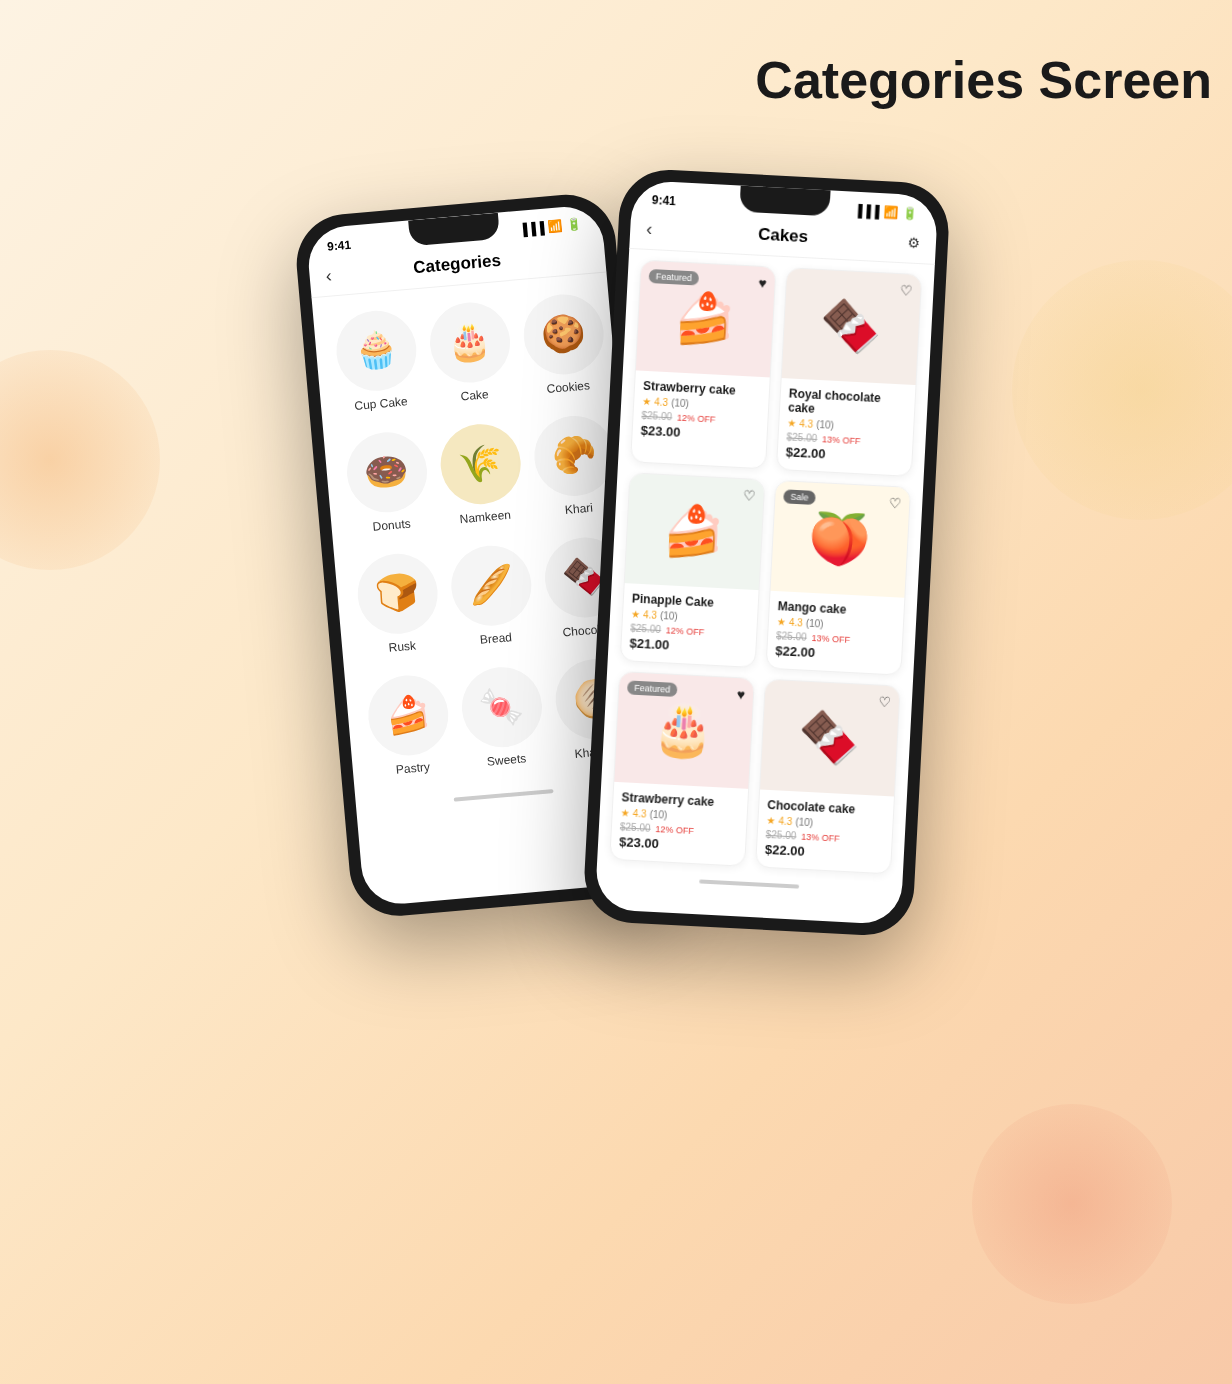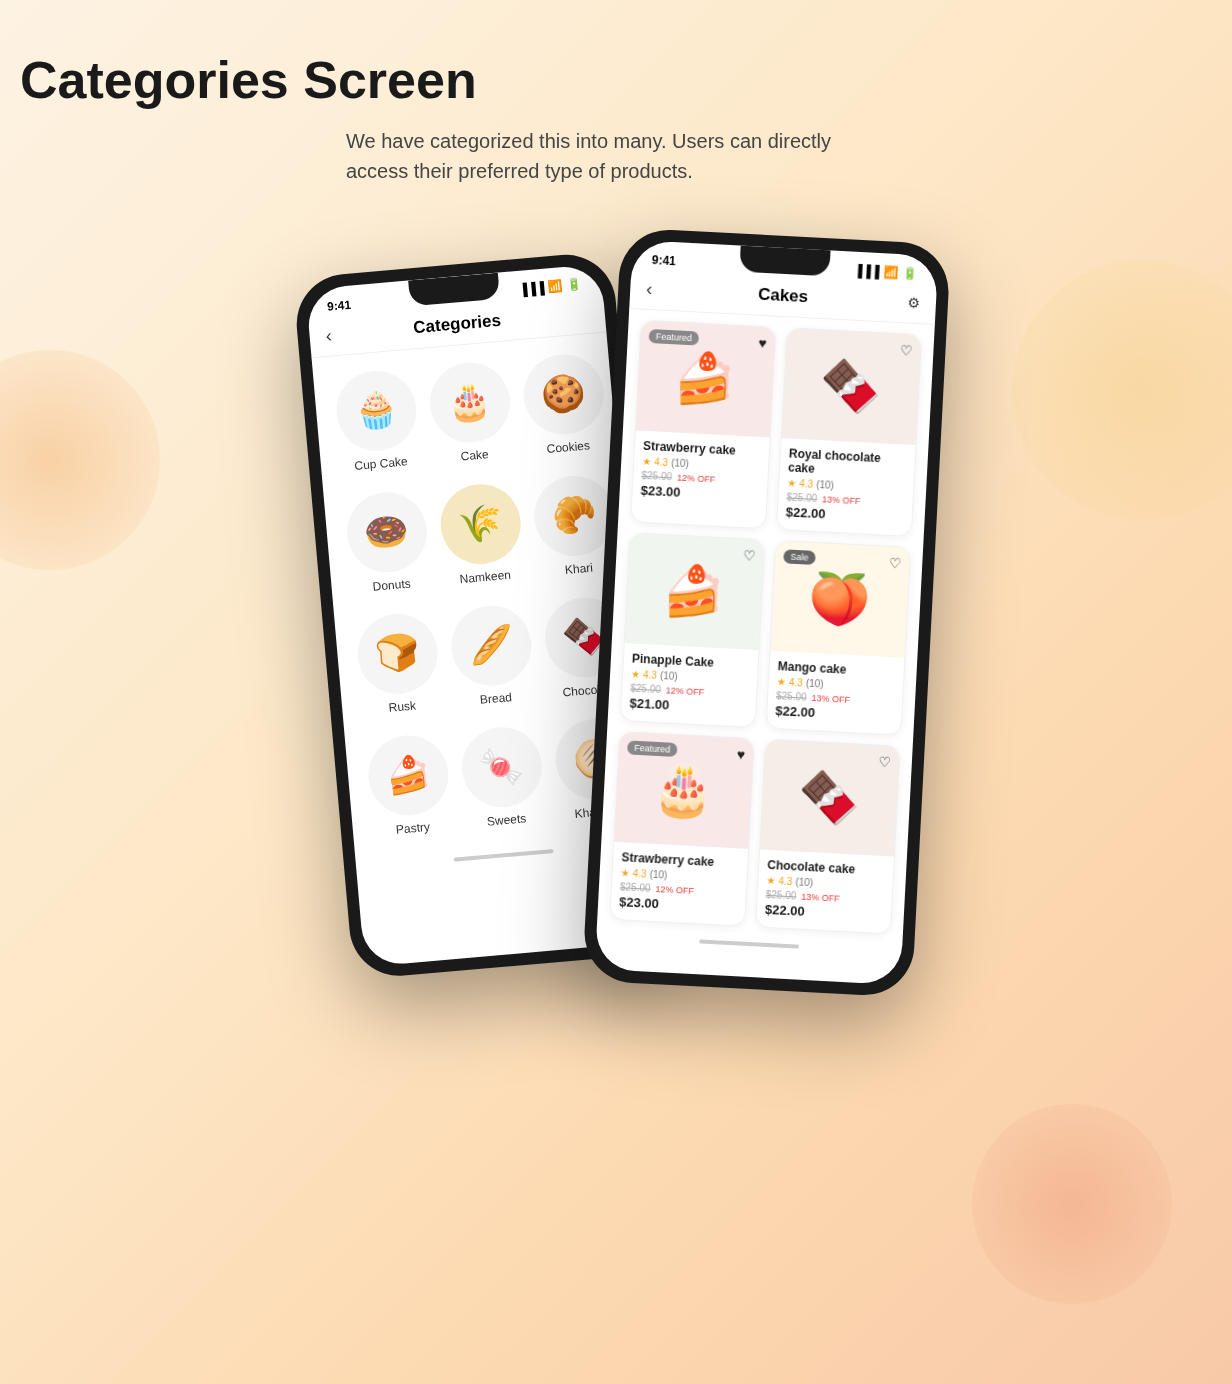--- a/index.html
+++ b/index.html
@@ -35,21 +35,21 @@
       position: absolute;
       right: 60px;
       bottom: 80px;
       width: 200px;
       height: 200px;
       background: radial-gradient(circle, #f0a08088, transparent);
       border-radius: 50%;
     }
 
     .header {
-      text-align: left;
+      text-align: right;
       padding: 50px 20px 30px;
     }
     .header-title {
       font-size: 52px;
       font-weight: 800;
       color: #1a1a1a;
       margin-bottom: 16px;
     }
     .header-subtitle {
       font-size: 20px;
@@ -264,21 +264,20 @@
   </style>
 </head>
 <body>
 
 <div class="blob-left"></div>
 <div class="blob-right"></div>
 <div class="blob-bottom-right"></div>
 
 <div class="header">
   <h1 class="header-title">Categories Screen</h1>
-  <p class="header-subtitle">We have categorized this into many. Users can directly access their preferred type of products.</p>
 </div>
 
 <div class="phones-container">
 
   <div class="phone phone-left">
     <div class="phone-screen">
       <div class="notch"></div>
       <div class="status-bar">
         <span>9:41</span>
         <span style="display:flex;gap:4px;align-items:center;">

